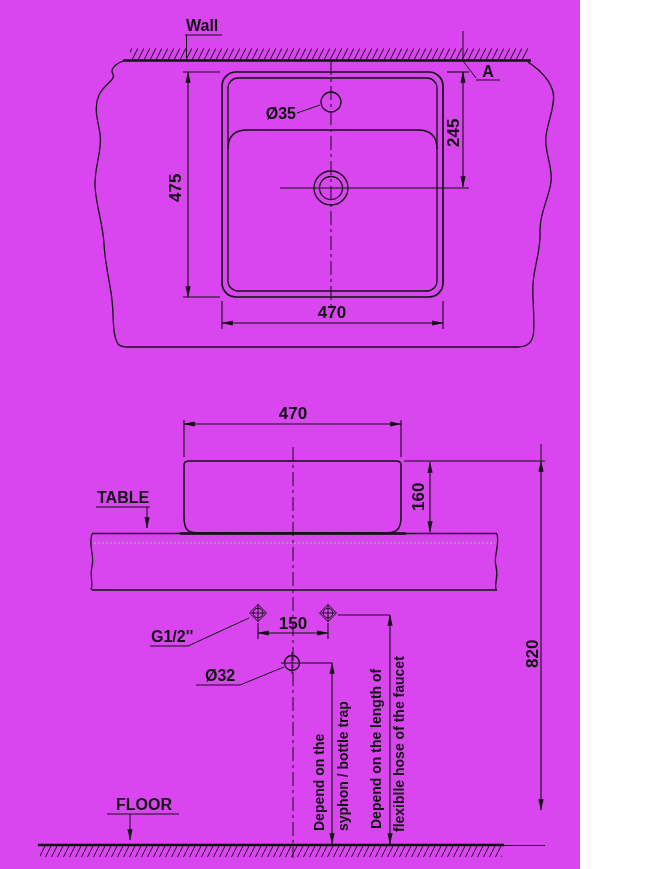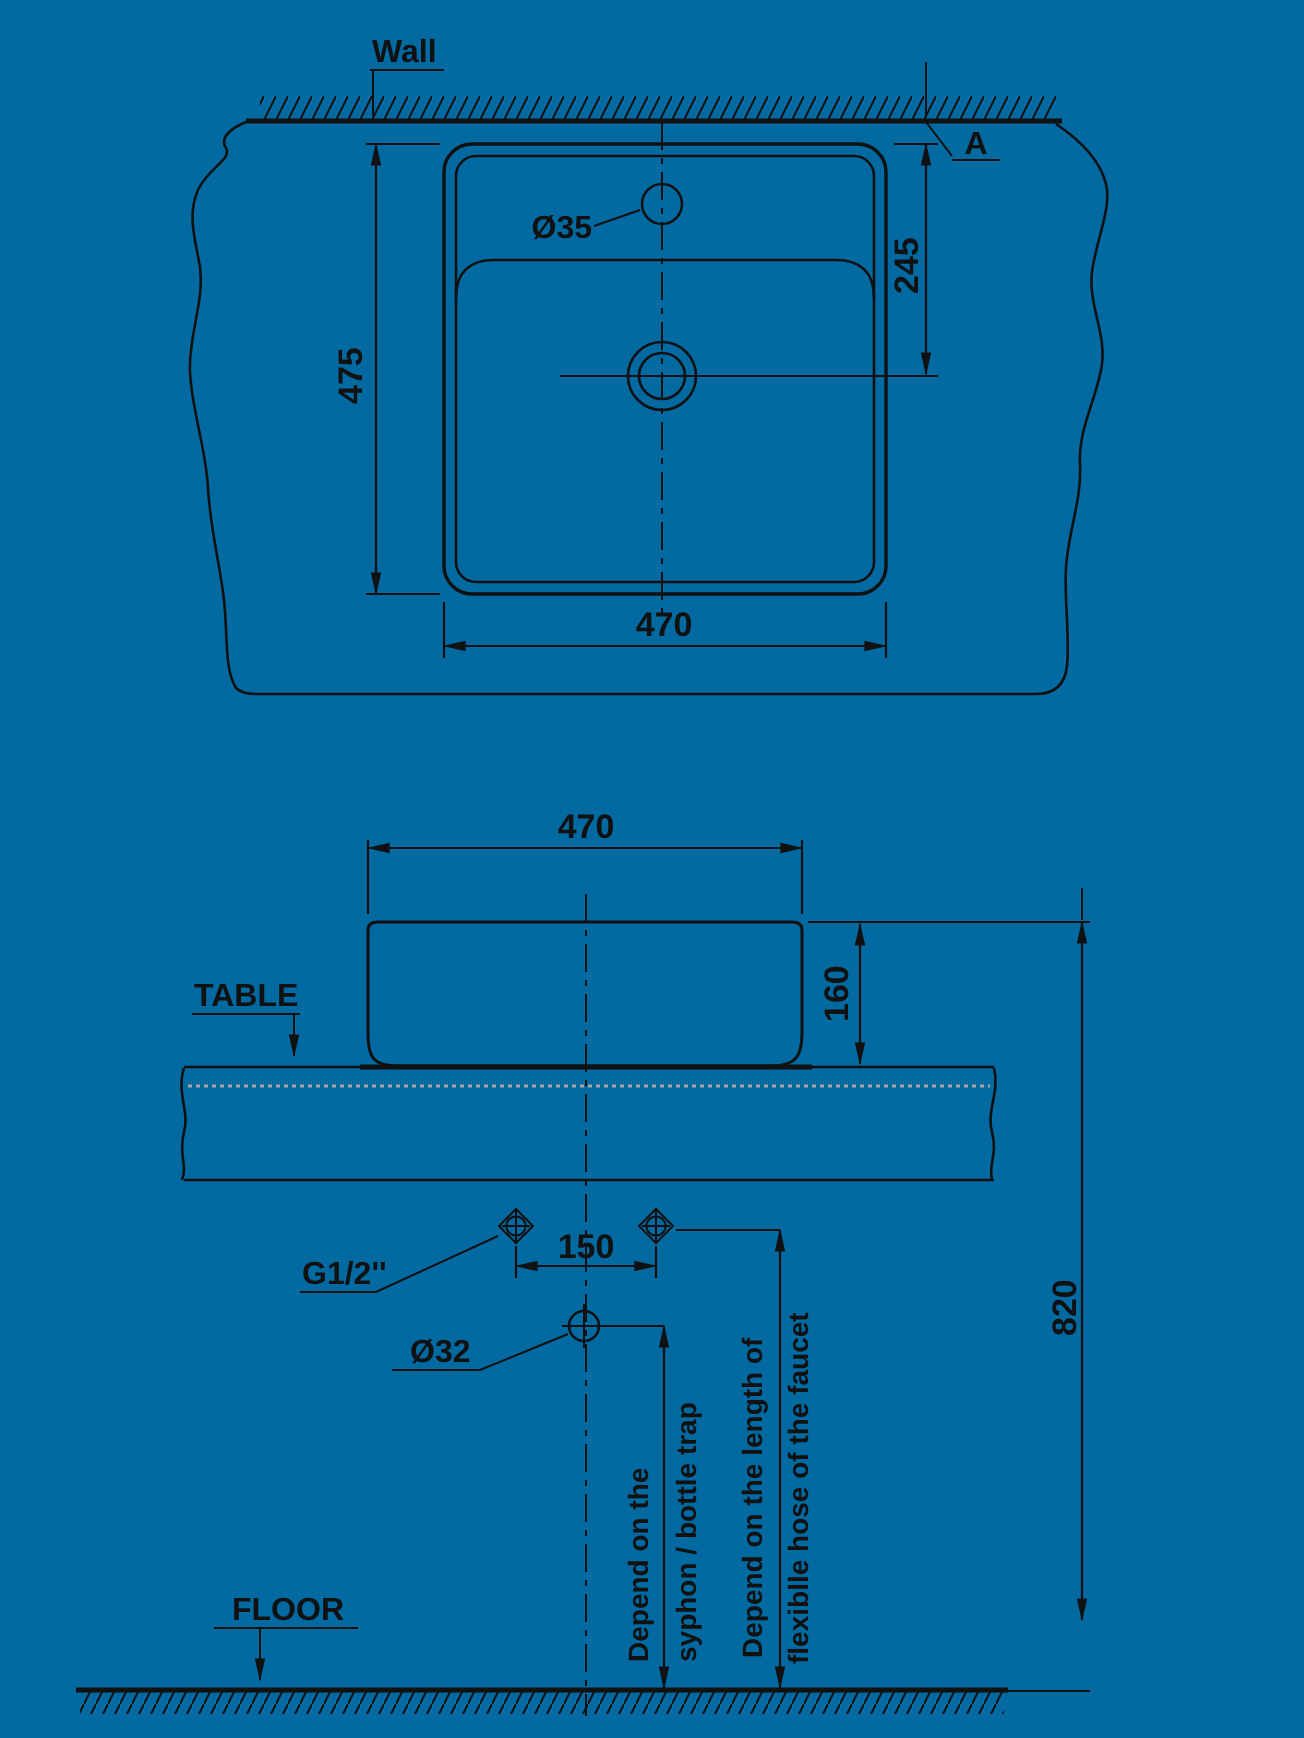--- a/index.html
+++ b/index.html
@@ -1,16 +1,16 @@
 <!DOCTYPE html>
 <html><head>
 <meta charset="utf-8">
 <style>
   html,body{margin:0;padding:0;background:#fff;}
-  .page{position:relative;width:652px;height:869px;background:#0369a1;overflow:hidden;
+  .page{position:relative;width:580px;height:869px;background:#d946ef;overflow:hidden;
         font-family:"Liberation Sans",sans-serif;}
   svg{display:block;}
   .ln{stroke:#111;stroke-width:1.3;fill:none;}
   .thin{stroke:#111;stroke-width:1;fill:none;}
   .thick{stroke:#111;stroke-width:2.6;fill:none;}
   .cl{stroke:#111;stroke-width:1;fill:none;stroke-dasharray:14 4 3 4;}
   .dot{stroke:#a6a6a6;stroke-width:1.6;fill:none;stroke-dasharray:2 2;}
   .dim{stroke:#111;stroke-width:1.1;fill:none;}
   .lbl{font-family:"Liberation Sans",sans-serif;font-weight:bold;font-size:16px;fill:#111;}
   .big{font-family:"Liberation Sans",sans-serif;font-weight:bold;font-size:17px;fill:#111;}

